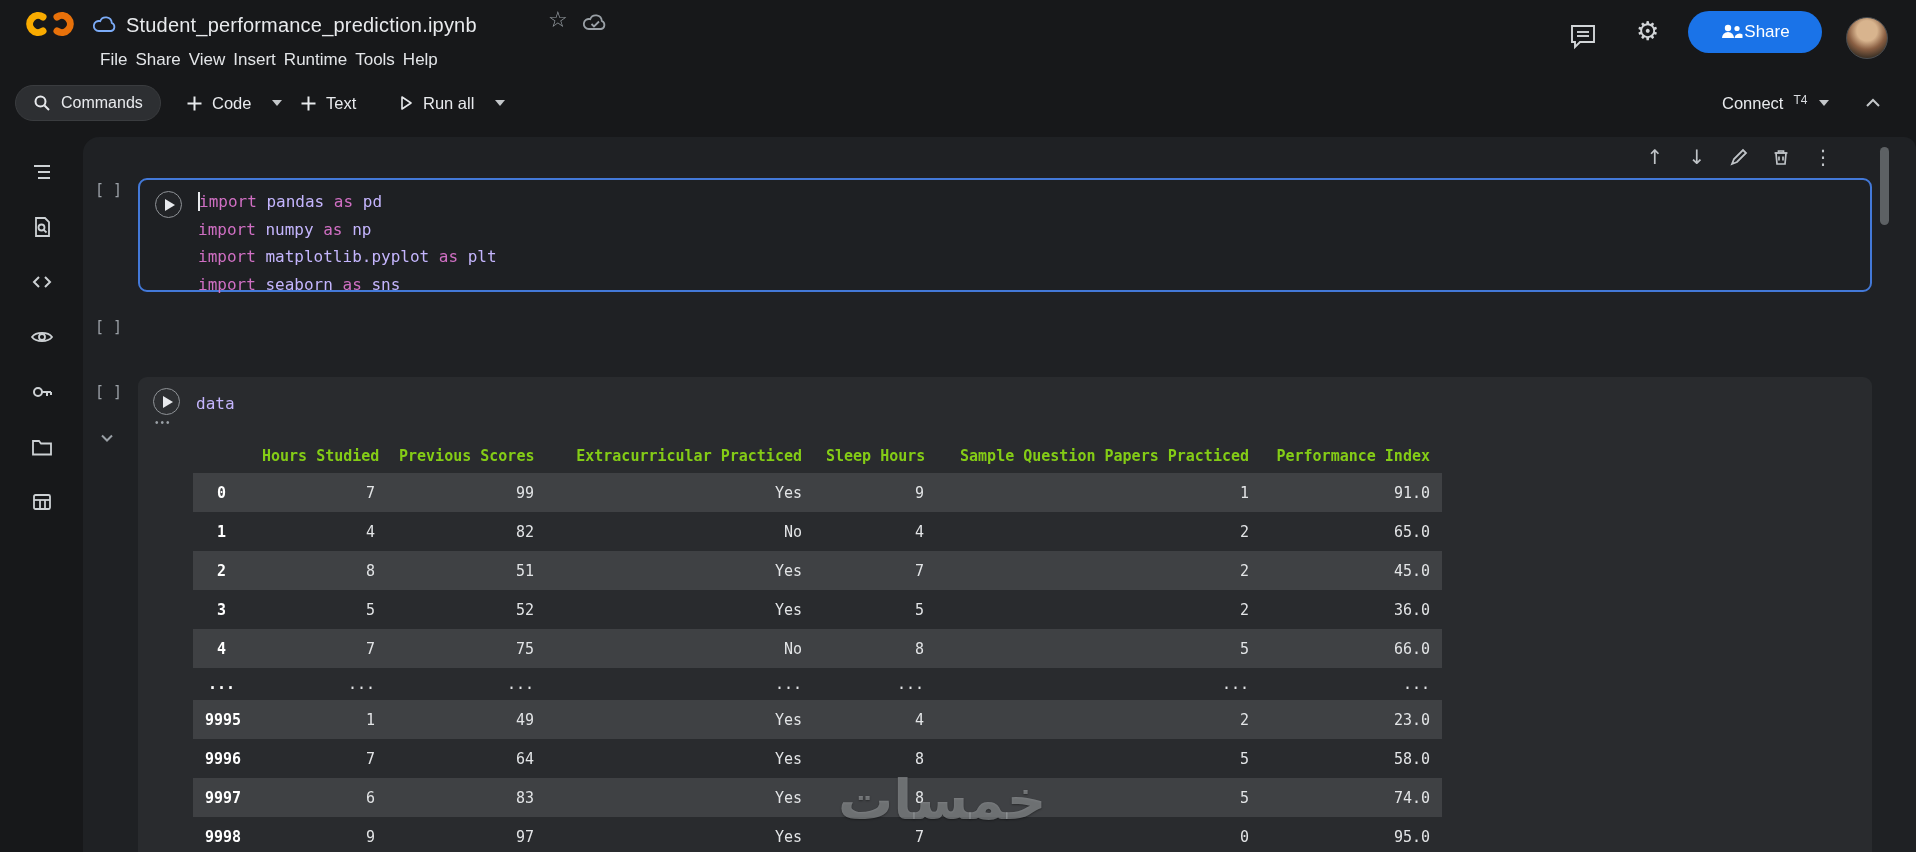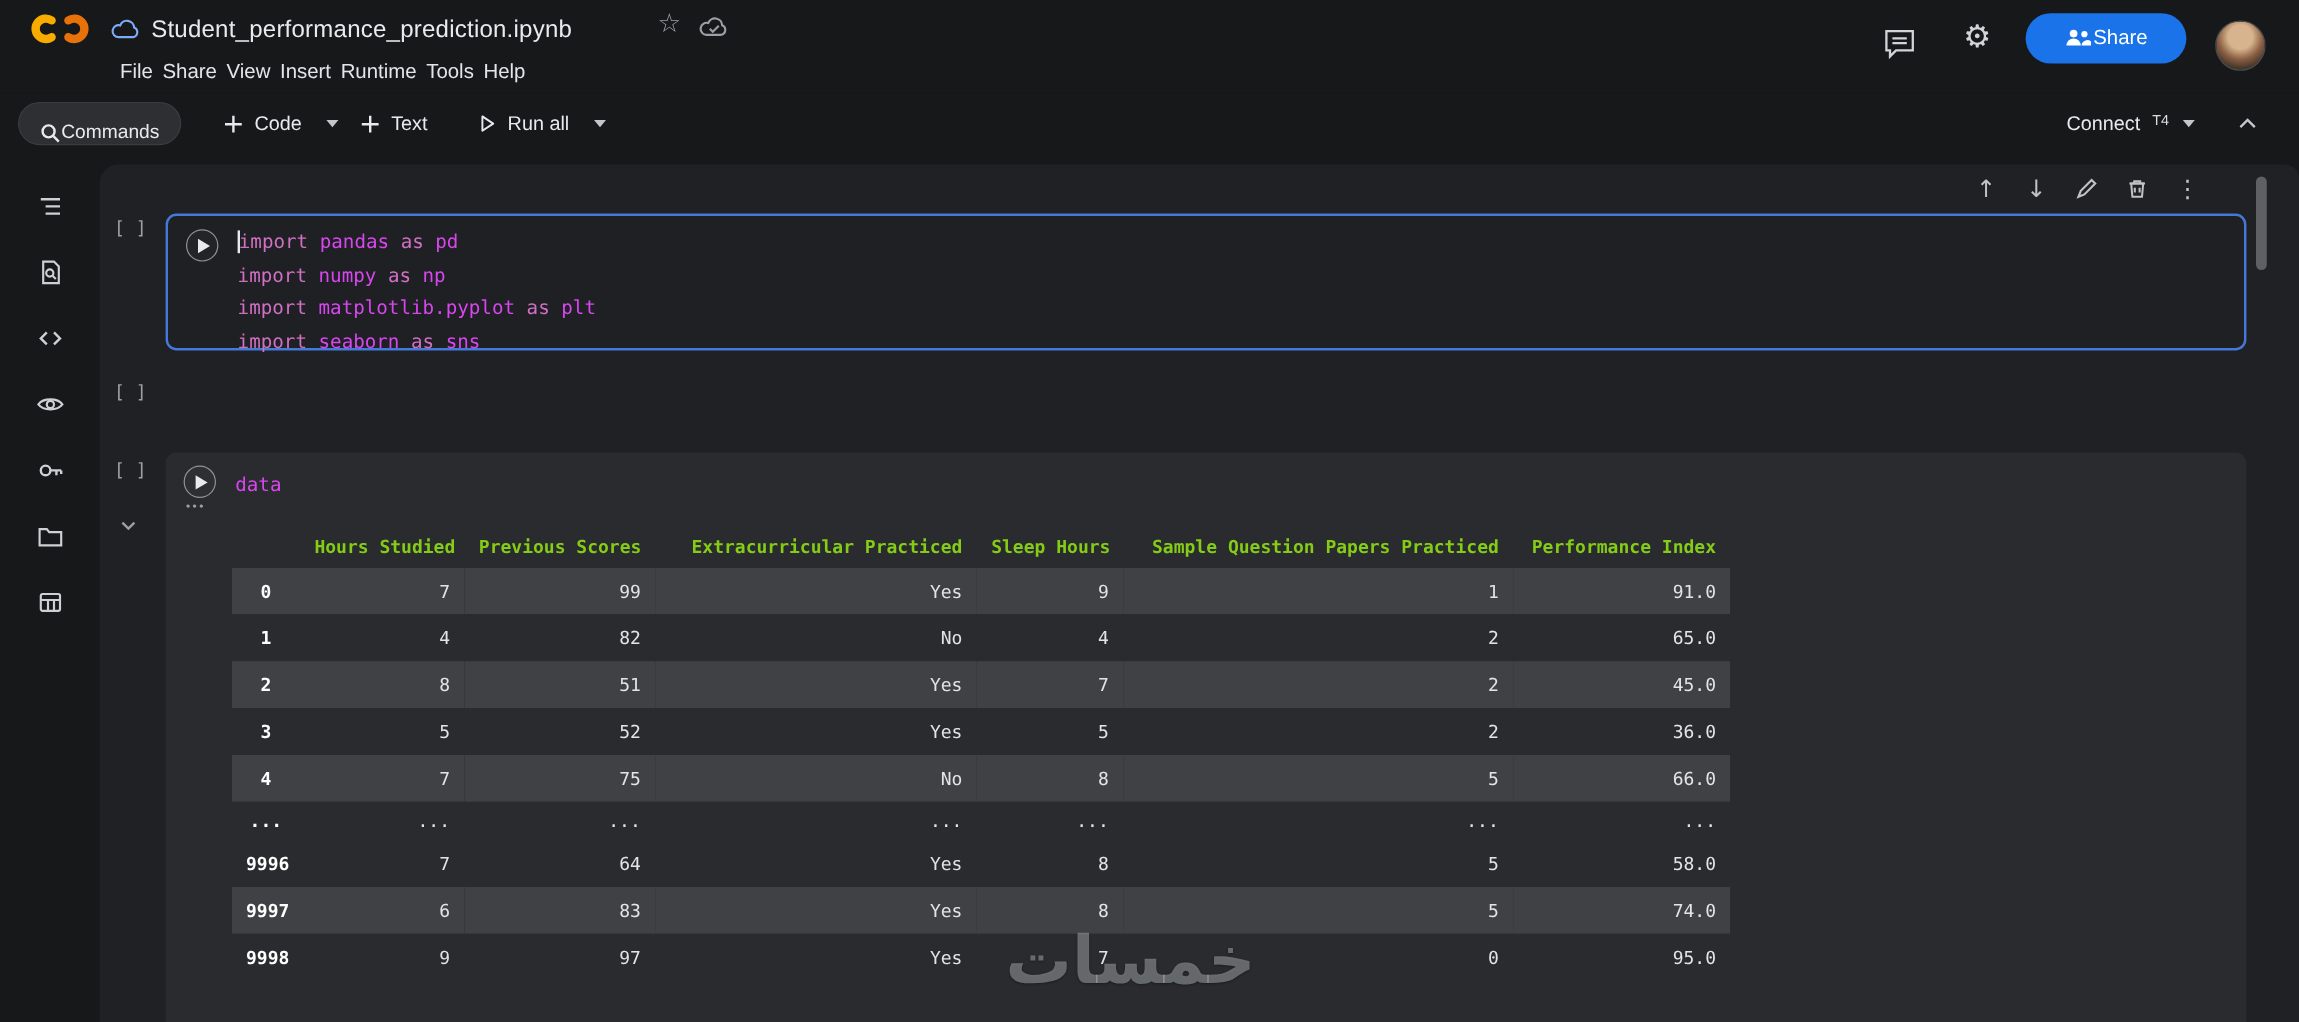--- a/index.html
+++ b/index.html
@@ -19,21 +19,21 @@
   #comments-btn{position:absolute;left:1568px;top:22px}
   #settings-btn{position:absolute;left:1636px;top:18px;font-size:26px;color:#d2d5d8;font-family:"DejaVu Sans",sans-serif;line-height:1}
   #share-btn{position:absolute;left:1688px;top:11px;width:134px;height:42px;border-radius:21px;background:#1a73e8;display:flex;align-items:center;justify-content:center;}
   #share-btn span{font-size:17px;color:#fff;font-weight:500}
   #avatar{position:absolute;left:1846px;top:17px;width:42px;height:42px;border-radius:50%;
     background:radial-gradient(circle at 50% 32%, #d8b48e 0 30%, #8a5f43 55%, #433528 78%, #2a2522 100%);
     border:1px solid #4a4d50}
 
   
   #toolbar{position:absolute;top:78px;left:0;width:1916px;height:50px;background:#17181a}
-  #commands-btn{position:absolute;left:15px;top:7px;height:36px;border-radius:18px;background:#2d2f32;border:1px solid #3a3c3f;display:flex;align-items:flex-end;padding:0 17px}
+  #commands-btn{position:absolute;left:15px;top:7px;height:36px;border-radius:18px;background:#2d2f32;border:1px solid #3a3c3f;display:flex;align-items:center;gap:10px;padding:0 17px}
   #commands-btn span{font-size:16px;color:#e8eaed}
   .tb-group{position:absolute;top:7px;height:36px;display:flex;align-items:center;gap:9px;font-size:16.5px;color:#e8eaed}
   #add-code{left:186px}
   #add-text{left:300px}
   #run-all{left:398px}
   .caret-down{width:0;height:0;border-left:5px solid transparent;border-right:5px solid transparent;border-top:6px solid #c4c7ca;margin-left:12px}
   #connect-group{position:absolute;left:1722px;top:7px;height:36px;display:flex;align-items:center;font-size:16.5px;color:#e8eaed}
   #accel{font-size:12px;color:#dadce0;margin-left:10px;margin-top:-6px}
   #collapse-header{position:absolute;left:1862px;top:14px}
 
@@ -49,21 +49,21 @@
   #cell-imports{top:41px;height:114px;background:#1e2023;border:2px solid #4379d8}
   #cell-readcsv{top:175px;height:46px}
   #cell-preview{top:240px;height:478px;border-radius:9px 9px 0 0}
   .run-btn{position:absolute;left:15px;top:11px;width:27px;height:27px;border-radius:50%;border:1.5px solid #8f9397;display:flex;align-items:center;justify-content:center;background:rgba(255,255,255,0.02)}
   .play{width:0;height:0;border-left:10px solid #e8eaed;border-top:6px solid transparent;border-bottom:6px solid transparent;margin-left:3px}
   .code{position:absolute;left:58px;top:8px;font-family:"DejaVu Sans Mono",monospace;font-size:16px}
   .code-line{line-height:27.5px;white-space:pre}
   #cell-readcsv .code{top:10px;line-height:26px}
   #cell-preview .code{top:13px}
   .tok-k{color:#d06fc3}
-  .tok-p{color:#d946ef}
+  .tok-p{color:#c4b5fd}
   .tok-s{color:#d19a66}
   .tok-u{color:#d19a66;text-decoration:underline;text-underline-offset:3px}
   .caret{display:inline-block;width:2px;height:19px;background:#e8eaed;vertical-align:text-bottom;margin-right:-1px}
   #output-options{position:absolute;left:17px;top:40px;color:#9aa0a6;font-size:10px;letter-spacing:2px}
   #output-collapse{position:absolute;left:14px;top:291px}
   #cell-toolbar{position:absolute;left:1560px;top:8px;display:flex;gap:18px;align-items:center}
   .ct-icon{width:24px;height:24px;display:flex;align-items:center;justify-content:center;color:#bfc3c7;font-size:20px;font-family:"DejaVu Sans",sans-serif}
   #scroll-thumb{position:absolute;left:1797px;top:10px;width:9px;height:78px;background:#5d6164;border-radius:4.5px}
 
   
@@ -371,20 +371,29 @@
               </tr>
               <tr class="dots">
                 <th class="df-index">...</th>
                 <td>...</td>
                 <td>...</td>
                 <td>...</td>
                 <td>...</td>
                 <td>...</td>
                 <td>...</td>
               </tr>
+              <tr class="striped">
+                <th class="df-index">9995</th>
+                <td>1</td>
+                <td>49</td>
+                <td>Yes</td>
+                <td>4</td>
+                <td>2</td>
+                <td>23.0</td>
+              </tr>
               <tr>
                 <th class="df-index">9996</th>
                 <td>7</td>
                 <td>64</td>
                 <td>Yes</td>
                 <td>8</td>
                 <td>5</td>
                 <td>58.0</td>
               </tr>
               <tr class="striped">

